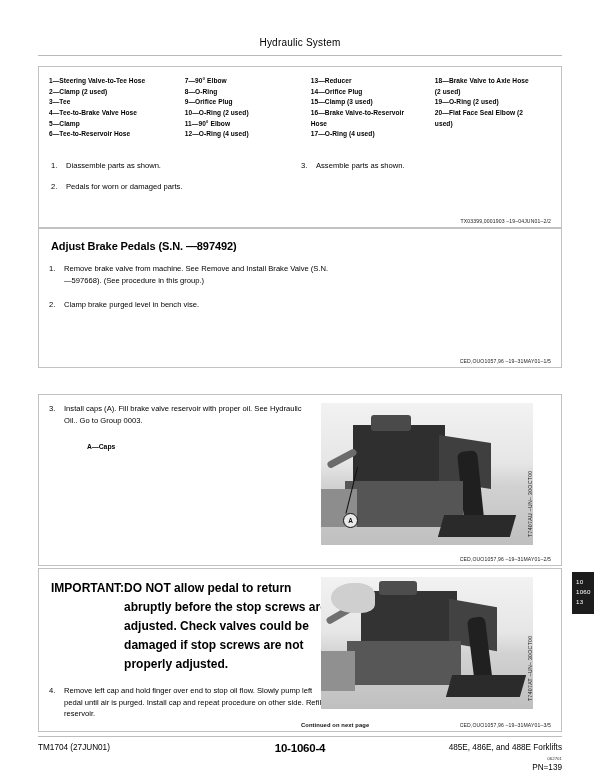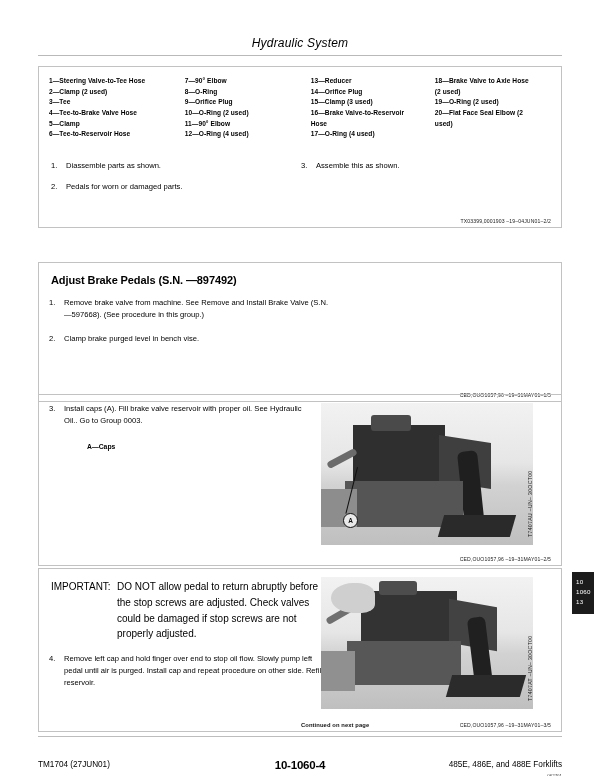--- a/index.html
+++ b/index.html
@@ -26,22 +26,21 @@
     top: 30px;
     width: 524px;
     height: 26px;
     border-bottom: 1px solid #b9b9b9;
     box-sizing: border-box;
     display: flex;
     align-items: center;
     justify-content: center;
   }
   .running-head span {
-    font-style: italic;
-    font-size: 12px;
+    font-size: 10px;
     letter-spacing: .2px;
   }
 
   
   .block {
     position: absolute;
     left: 38px;
     width: 524px;
     box-sizing: border-box;
     border-top: 1px solid #c2c2c2;
@@ -97,22 +96,22 @@
   .section-title {
     font-size: 11px;
     font-weight: bold;
     letter-spacing: -.1px;
     margin: 3px 0 11px 2px;
   }
 
   
   .important {
     display: flex;
-    font-size: 10px;
-    font-weight: normal;
+    font-size: 12px;
+    font-weight: bold;
     line-height: 1.58;
     margin: 2px 0 11px 2px;
   }
   .important .lbl { flex: 0 0 66px; }
   .important .body { flex: 1 1 auto; }
 
   
   .callout-list {
     font-size: 6.8px;
     font-weight: bold;
@@ -168,21 +167,21 @@
   }
   .thumb-tab div { display: block; }
 
   
   .footer {
     position: absolute;
     left: 38px;
     top: 736px;
     width: 524px;
     border-top: 1px solid #bdbdbd;
-    padding-top: 22px;
+    padding-top: 5px;
     box-sizing: border-box;
   }
   .footer-row {
     position: relative;
     height: 16px;
   }
   .f-left {
     position: absolute;
     left: 0; top: 1px;
     font-size: 8.2px;
@@ -297,29 +296,29 @@
           <span class="txt">Diassemble parts as shown.</span>
         </div>
         <div class="step">
           <span class="num">2.</span>
           <span class="txt">Pedals for worn or damaged parts.</span>
         </div>
       </div>
       <div class="steps-col">
         <div class="step">
           <span class="num">3.</span>
-          <span class="txt">Assemble this as shown.</span>
+          <span class="txt">Assemble parts as shown.</span>
         </div>
       </div>
     </div>
 
     <div class="refcode" style="bottom:3px;">TX03399,0001903  –19–04JUN01–2/2</div>
   </div>
 
-  <div class="block" style="top:228px; height:140px;margin-top:34px;">
+  <div class="block" style="top:228px; height:140px;">
     <div class="block-inner">
       <div class="section-title">Adjust Brake Pedals (S.N. —897492)</div>
 
       <div style="width:56%;">
         <div class="step">
           <span class="num">1.</span>
           <span class="txt">Remove brake valve from machine. See Remove and Install Brake Valve (S.N. —597668). (See procedure in this group.)</span>
         </div>
         <div class="step" style="margin-top:12px;">
           <span class="num">2.</span>

